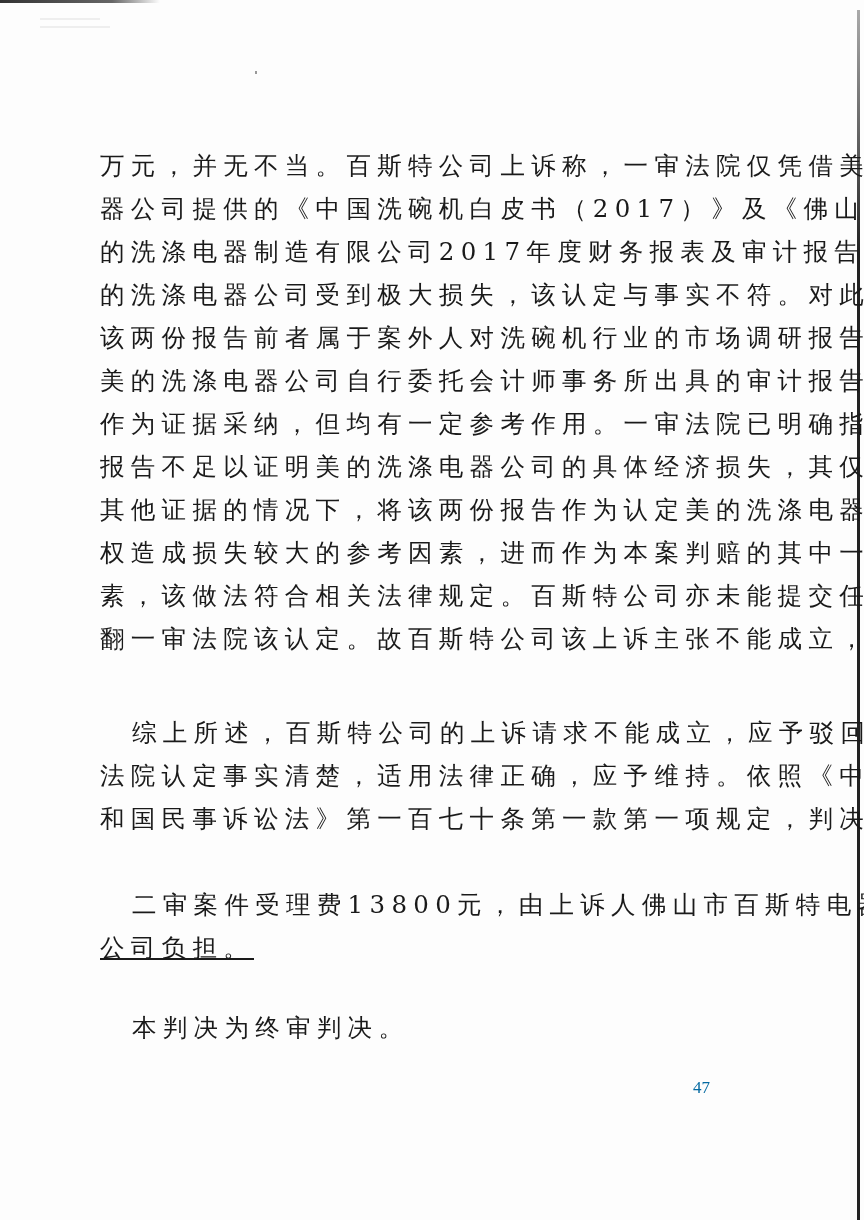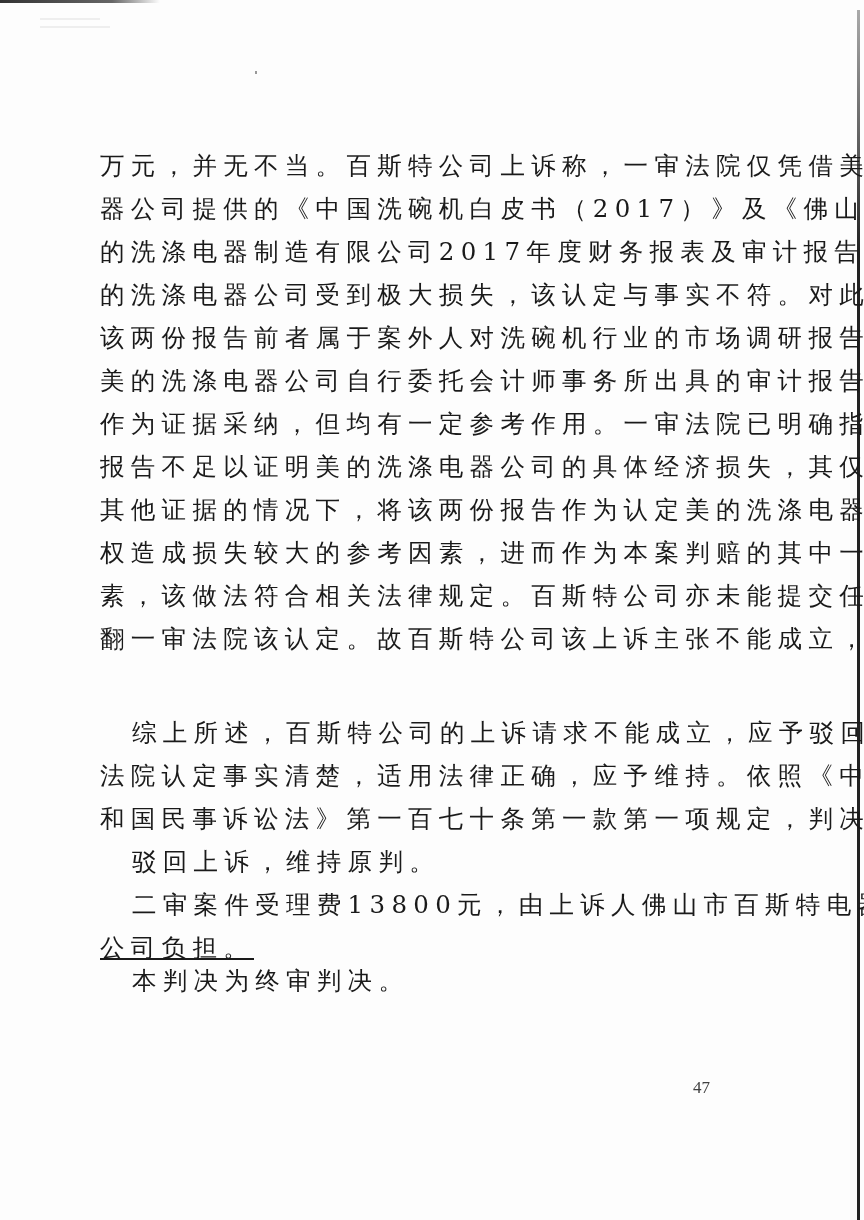--- a/index.html
+++ b/index.html
@@ -24,21 +24,21 @@
   .page { position: absolute; left: 0; top: 0; width: 864px; height: 1220px; }
   .line {
     position: absolute; left: 100px; width: 630px; height: 43px;
     font-size: 24.5px; line-height: 43px; white-space: nowrap;
     letter-spacing: 6.3px; text-align: justify; text-align-last: justify;
   }
   .line.last { text-align-last: left; }
   .line.indent { left: 132px; width: 598px; }
   .pagenum {
     position: absolute; left: 693px; top: 1078px;
-    font-size: 17px; font-family: "Liberation Serif", serif; color: #404040;
+    font-size: 17px; font-family: "Liberation Serif", serif; color: #0369a1;
   }
 </style>
 </head>
 <body>
 
 <div class="page">
   <div class="bleed-top"></div>
   <div class="bleed-faint" style="left:40px;top:18px;width:60px;"></div>
   <div class="bleed-faint" style="left:40px;top:26px;width:70px;"></div>
   <div class="speck" style="left:255px;top:71px;"></div>
@@ -54,21 +54,20 @@
   <div class="line" style="top:445px;">报告不足以证明美的洗涤电器公司的具体经济损失，其仅是在没有</div>
   <div class="line" style="top:488px;">其他证据的情况下，将该两份报告作为认定美的洗涤电器公司因侵</div>
   <div class="line" style="top:531px;">权造成损失较大的参考因素，进而作为本案判赔的其中一个酌情因</div>
   <div class="line" style="top:574px;">素，该做法符合相关法律规定。百斯特公司亦未能提交任何证据推</div>
   <div class="line" style="top:617px;">翻一审法院该认定。故百斯特公司该上诉主张不能成立，本院不予</div>
 
   <div class="line indent" style="top:711px;">综上所述，百斯特公司的上诉请求不能成立，应予驳回；一审</div>
   <div class="line" style="top:754px;">法院认定事实清楚，适用法律正确，应予维持。依照《中华人民共</div>
   <div class="line last" style="top:797px;">和国民事诉讼法》第一百七十条第一款第一项规定，判决如下：</div>
 
-  <div class="line indent last" style="top:840px;">驳回上诉，维持原判。</div>
 
   <div class="line indent" style="top:883px;">二审案件受理费13800元，由上诉人佛山市百斯特电器科技有限</div>
   <div class="line last" style="top:926px;text-decoration:underline;">公司负担。</div>
 
-  <div class="line indent last" style="top:959px;">本判决为终审判决。</div>
+  <div class="line indent last" style="top:1006px;">本判决为终审判决。</div>
 
   <div class="pagenum">47</div>
 </div>
 
 </body></html>

